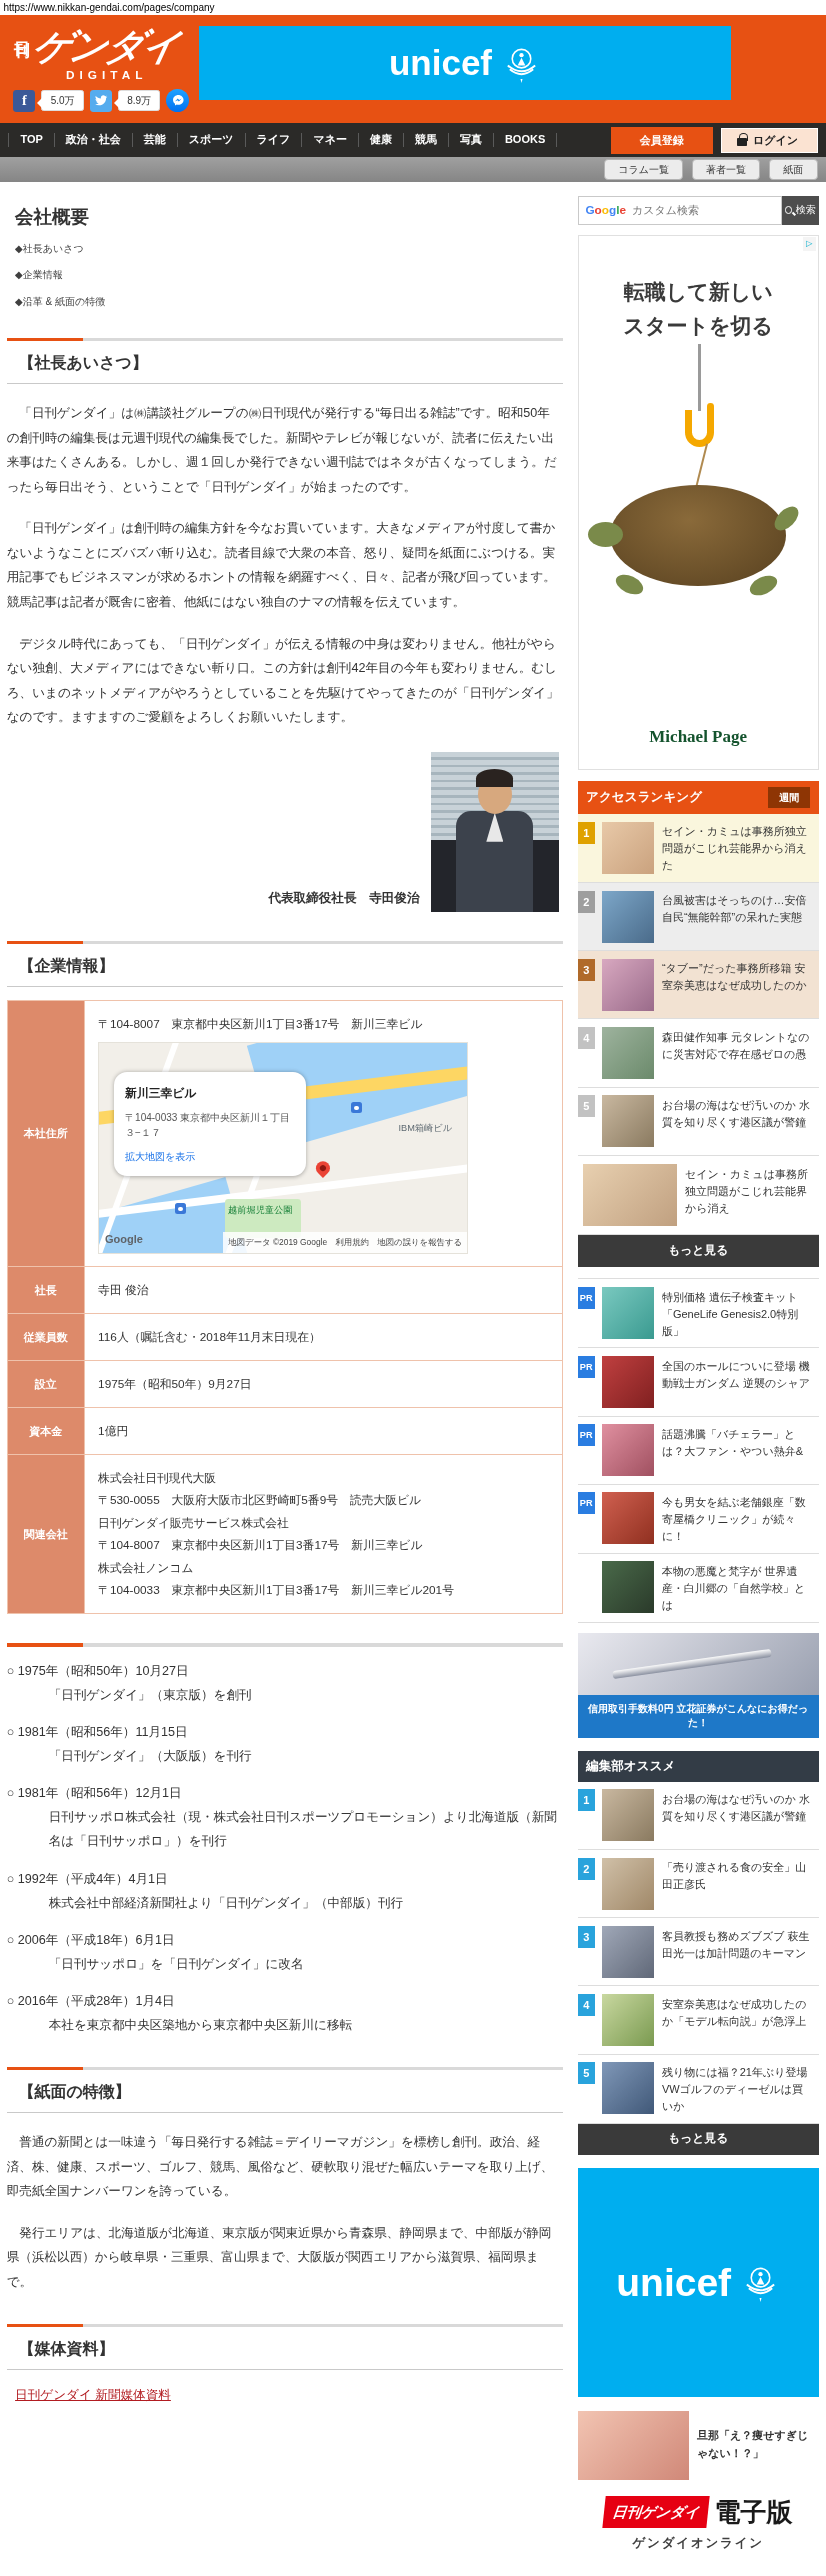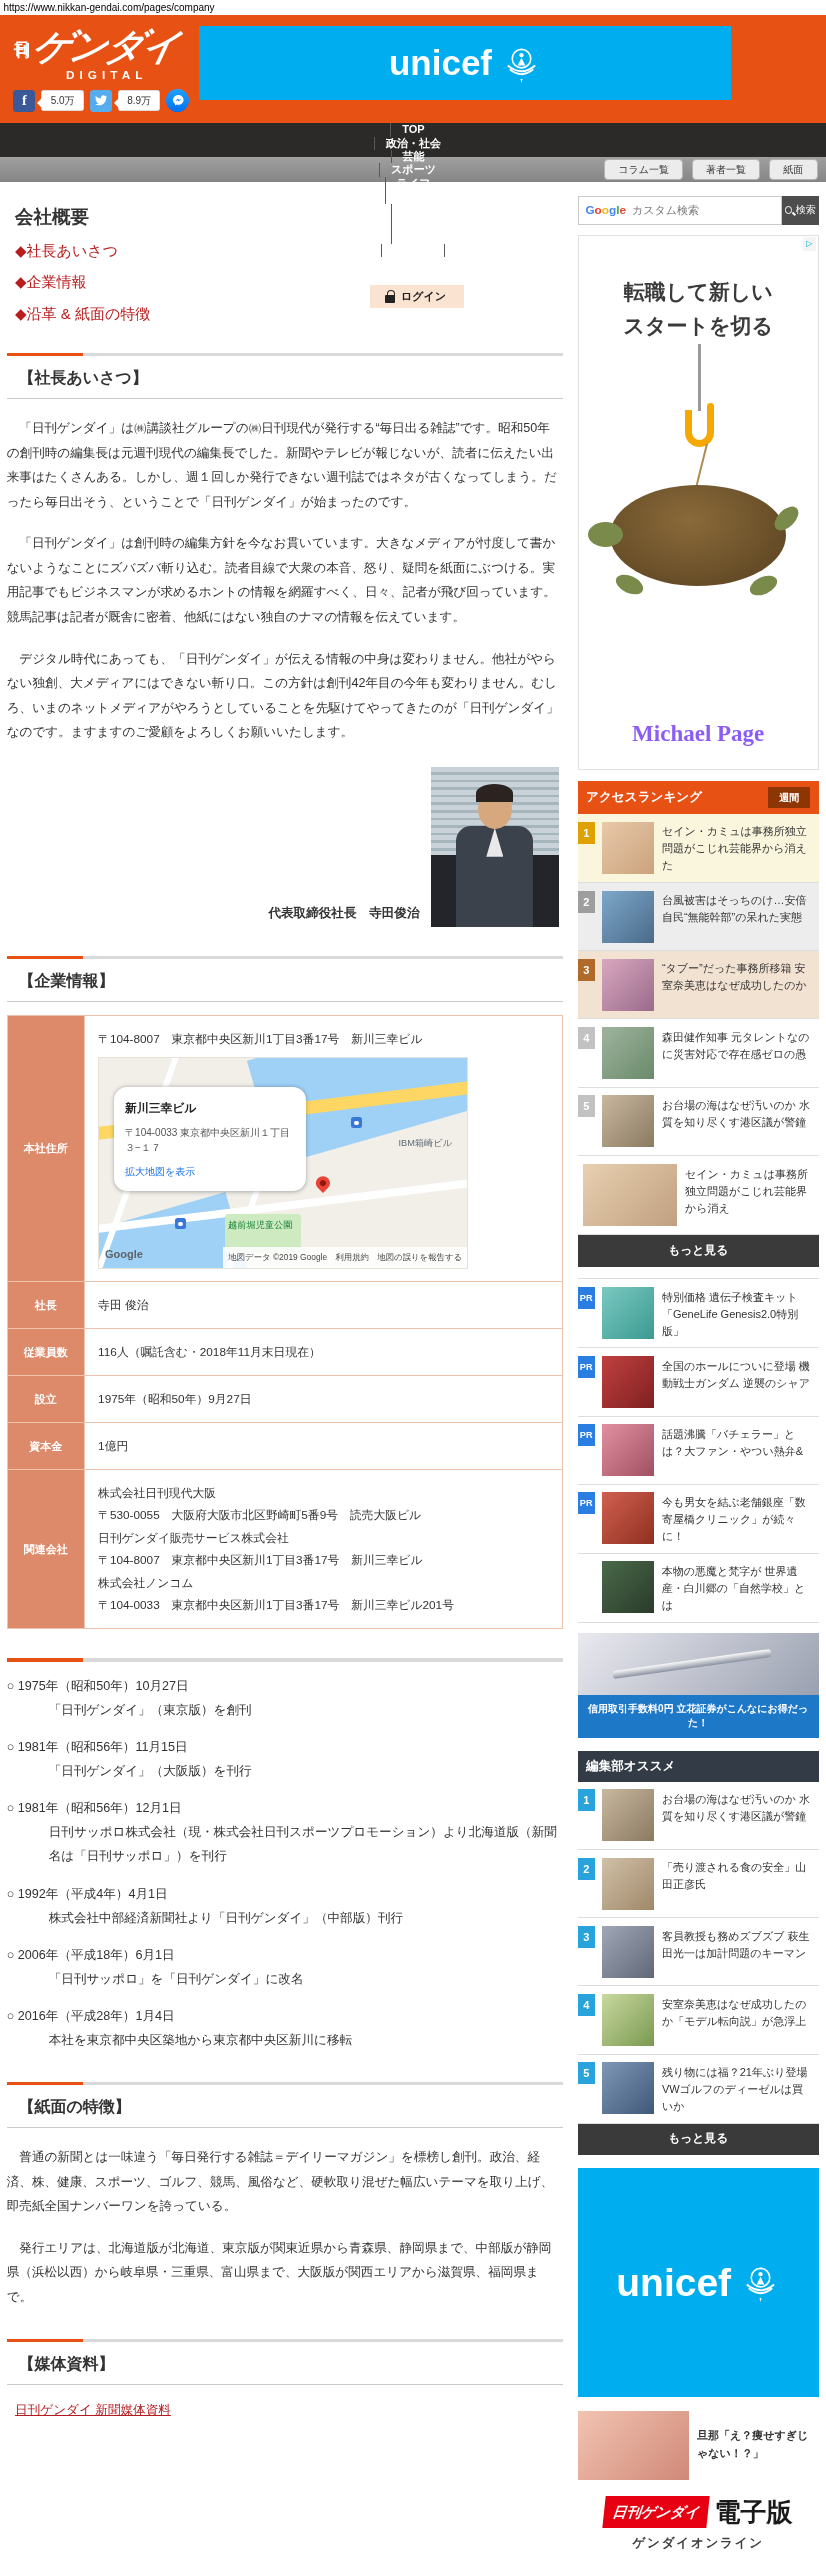--- a/index.html
+++ b/index.html
@@ -18,38 +18,38 @@
   .fb { background:#3b5998; font-family:"Liberation Serif",serif; }
   .tw { background:#55acee; }
   .count-bubble { position:relative; background:#fff; border:0.8px solid #ddd; border-radius:2.5px; font-size:10px; color:#333; padding:2.5px 8.4px; }
   .count-bubble::before { content:""; position:absolute; left:-5px; top:6.7px; border:5px solid transparent; border-right-color:#fff; border-left:0; }
   .msgr { width:23px; height:23px; border-radius:50%; background:linear-gradient(#1fa2ff,#0071f1); display:flex; align-items:center; justify-content:center; }
   .unicef-banner { position:absolute; left:199px; top:11px; width:532px; height:74px; background:#00aeef; display:flex; align-items:center; justify-content:center; gap:10px; }
   .unicef-word { color:#fff; font-weight:bold; font-size:35px; letter-spacing:0; }
   .unicef-emblem { width:39px; height:39px; }
 
   
-  .main-nav { background:#2b2a28; height:34px; display:flex; align-items:center; padding:0 8.4px;flex-direction:column; }
+  .main-nav { background:#2b2a28; height:34px; display:flex; align-items:center; padding:0 8.4px; }
   .nav-item { color:#fff; font-size:11px; font-weight:bold; padding:0 11px; border-left:0.8px solid #5a5a5a; line-height:13.4px; cursor:pointer; white-space:nowrap; }
   .nav-item:last-of-type { border-right:0.8px solid #5a5a5a; }
   .btn-register { margin-left:auto; background:#e75113; color:#fff; border:none; font-size:11px; font-weight:bold; padding:5.9px 29px; cursor:pointer; }
   .btn-login { margin-left:8.4px; background:#fbe3d2; border:0.8px solid #fff; color:#222; font-size:11px; font-weight:bold; padding:4.2px 18.5px 4.2px 15px; display:flex; align-items:center; gap:5.9px; cursor:pointer; }
   .lock { position:relative; width:10px; height:7.6px; background:#222; border-radius:0.8px; margin-top:4.2px; }
   .lock::before { content:""; position:absolute; left:1.7px; top:-5px; width:6.7px; height:6.7px; border:1.7px solid #222; border-bottom:none; border-radius:4.2px 4.2px 0 0; }
   .sub-nav { background:linear-gradient(#a0a0a0,#858585); height:25px; display:flex; justify-content:flex-end; align-items:center; gap:8.4px; padding-right:8.4px; }
   .sub-btn { background:#ececec; border:0.8px solid #b3b3b3; border-radius:4px; font-size:10px; color:#333; padding:2.5px 13.4px; cursor:pointer; }
 
   
   .wrap { display:flex; gap:15px; padding:8.4px 6.7px 25px; }
   .main-col { width:556px; }
   .side-col { width:241px; }
 
   
   .page-title { font-size:18.5px; font-weight:bold; color:#333; margin:13.4px 0 11.8px; padding-left:8.4px; }
-  .toc-link { font-size:15px; color:#b91c1c; margin:12.6px 0; padding-left:8.4px; cursor:pointer; }
+  .toc-link { font-size:10px; color:#404040; margin:12.6px 0; padding-left:8.4px; cursor:pointer; }
   .sec-rule { height:3.4px; background:#d9d9d9; position:relative; margin-top:29px; }
   .sec-rule::before { content:""; position:absolute; left:0; top:0; width:76px; height:3.4px; background:#e75113; }
   .sec-h { font-size:16px; font-weight:bold; color:#333; padding:11.8px 0 9.2px 11.8px; border-bottom:0.8px solid #c9c9c9; }
   .para { font-size:12.6px; line-height:1.95; color:#333; margin:17px 0; text-indent:1em; }
   .pres-row { display:flex; justify-content:flex-end; align-items:flex-end; gap:11.8px; margin:22px 3.4px 8.4px; }
   .pres-caption { font-size:12.6px; font-weight:bold; color:#333; margin-bottom:5px; }
   .pres-photo { width:128px; height:160px; position:relative; overflow:hidden; background:#9aa8b2; }
   .pres-photo .blinds { position:absolute; inset:0 0 45% 0; background:repeating-linear-gradient(180deg,#c8d2d8 0 5px,#a7b5bd 5px 7.6px); }
   .pres-photo .sofa { position:absolute; inset:55% 0 0 0; background:#23252b; }
   .pres-photo .head { position:absolute; left:47px; top:23.5px; width:34px; height:39px; border-radius:50%; background:#d7a87e; }
@@ -106,21 +106,21 @@
   .crane { position:relative; height:311px; }
   .cable { position:absolute; left:50%; top:0; width:2.5px; height:67px; background:#9a9a9a; }
   .hook { position:absolute; left:calc(50% - 13.4px); top:66px; width:29px; height:37px; border:7.6px solid #f5a800; border-top:none; border-radius:0 0 18.5px 18.5px; }
   .hook::before { content:""; position:absolute; right:-7.6px; top:-6.7px; width:7.6px; height:15px; background:#f5a800; border-radius:3.4px; }
   .rope { position:absolute; left:calc(50% + 1.7px); top:99px; width:1.7px; height:50px; background:#b08a50; transform:rotate(14deg); }
   .turtle { position:absolute; left:calc(50% - 88px); top:141px; width:176px; height:101px; background:radial-gradient(ellipse at 45% 35%,#8a6a3a,#57401f); border-radius:50%; }
   .turtle .head { position:absolute; left:-22px; top:37px; width:35px; height:25px; background:#7a8a4a; border-radius:50%; }
   .turtle .leg { position:absolute; width:29px; height:17px; background:#7a8a4a; border-radius:50%; }
   .turtle .l1{ left:5px; bottom:-6.7px; transform:rotate(25deg);} .turtle .l2{ right:8.4px; bottom:-8.4px; transform:rotate(-25deg);}
   .turtle .l3{ right:-15px; top:25px; transform:rotate(-45deg);}
-  .mp-brand { position:absolute; left:0; right:0; bottom:22px; font-family:"Liberation Serif",serif; font-size:23px; font-weight:bold; color:#8b5cf6; }
+  .mp-brand { position:absolute; left:0; right:0; bottom:22px; font-family:"Liberation Serif",serif; font-size:17px; font-weight:bold; color:#14532d; }
 
   .rank-head { background:#e75113; color:#fff; display:flex; justify-content:space-between; align-items:center; padding:5.9px 8.4px; }
   .rank-title { font-size:12.6px; font-weight:bold; }
   .rank-tab { background:#8e3504; font-size:10px; font-weight:bold; padding:3.4px 11px; cursor:pointer; }
   .rank-item, .pr-item, .ed-item { display:flex; align-items:flex-start; gap:7.6px; padding:7.6px 6.7px 7.6px 0; border-bottom:0.8px solid #ddd; cursor:pointer; }
   .badge { flex:0 0 17px; height:22px; color:#fff; font-size:11px; font-weight:bold; display:flex; align-items:center; justify-content:center; }
   .b1{background:#dfa100}.b2{background:#9e9e9e}.b3{background:#b06a2a}.b4{background:#c2c2c2}.b5{background:#c2c2c2}
   .bpr{background:#2a7de1; font-size:9.2px;} .bed{background:#29a3dc}
   .r1{background:#faf6dd}.r2{background:#ededed}.r3{background:#f2e2d2}
   .thumb { flex:0 0 52px; height:52px; }

